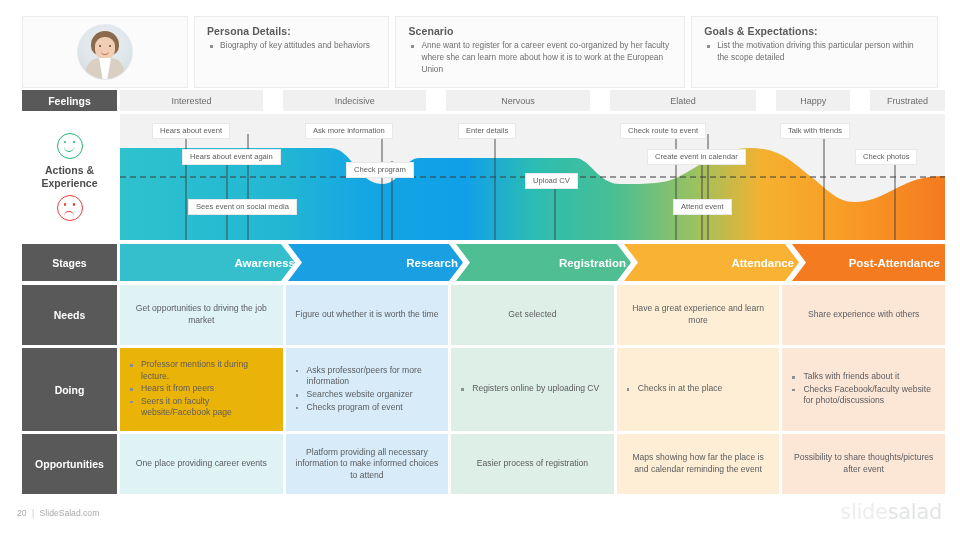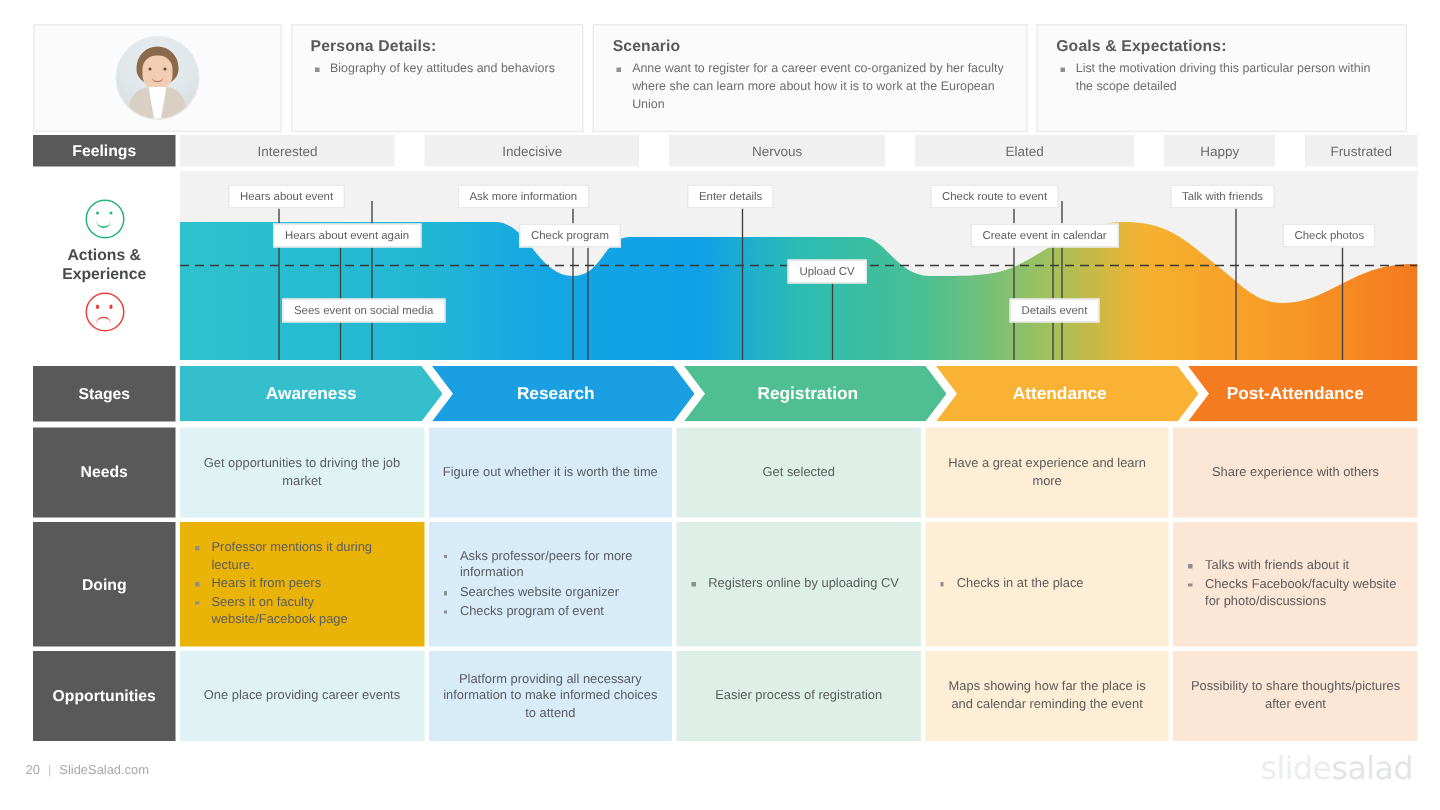--- a/index.html
+++ b/index.html
@@ -72,21 +72,21 @@
     position:absolute;background:#ffffff;border:1px solid #e8e8e8;
     font-size:7.6px;color:#5c5d5f;white-space:nowrap;
     padding:3px 7px;box-sizing:border-box;line-height:1.1;
   }
 
   
   .stages-row{position:absolute;left:22px;top:244px;width:923px;height:37px;display:flex;gap:3px;}
   .stages-row .rowlabel{width:95px;}
   .chev-area{position:absolute;left:120px;top:244px;width:825px;height:37px;}
   .chev{
-    position:absolute;top:0;height:37px;display:flex;align-items:center;justify-content:center;
+    position:absolute;top:0;height:37px;display:flex;align-items:center;justify-content:flex-end;
     color:#ffffff;font-size:11.5px;font-weight:bold;box-sizing:border-box;
   }
   .chev span{position:relative;left:-5px;}
   .chev.first span{left:0px;}
 
   
   .datarow{position:absolute;left:22px;width:923px;display:flex;gap:3px;}
   .datarow .rowlabel{width:95px;flex:none;}
   .cell{
     box-sizing:border-box;display:flex;align-items:center;justify-content:center;
@@ -208,26 +208,26 @@
           <line x1="582" y1="47" x2="582" y2="126" stroke="#3f3f3f" stroke-width="0.9"></line>
           <line x1="588" y1="20" x2="588" y2="126" stroke="#3f3f3f" stroke-width="0.9"></line>
           <line x1="704" y1="20" x2="704" y2="126" stroke="#3f3f3f" stroke-width="0.9"></line>
           <line x1="775" y1="47" x2="775" y2="126" stroke="#3f3f3f" stroke-width="0.9"></line>
         </svg>
       <div id="callout-boxes">
           <div class="callout" style="left: 32px; top: 9px;">Hears about event</div>
           <div class="callout" style="left: 62px; top: 35px;">Hears about event again</div>
           <div class="callout" style="left: 68px; top: 85px;">Sees event on social media</div>
           <div class="callout" style="left: 185px; top: 9px;">Ask more information</div>
-          <div class="callout" style="left: 226px; top: 35px;">Check program</div>
+          <div class="callout" style="left: 226px; top: 48px;">Check program</div>
           <div class="callout" style="left: 338px; top: 9px;">Enter details</div>
           <div class="callout" style="left: 405px; top: 59px;">Upload CV</div>
           <div class="callout" style="left: 500px; top: 9px;">Check route to event</div>
           <div class="callout" style="left: 527px; top: 35px;">Create event in calendar</div>
-          <div class="callout" style="left: 553px; top: 85px;">Details event</div>
+          <div class="callout" style="left: 553px; top: 85px;">Attend event</div>
           <div class="callout" style="left: 660px; top: 9px;">Talk with friends</div>
           <div class="callout" style="left: 735px; top: 35px;">Check photos</div>
         </div>
     </div>
   </div>
 
   <div class="stages-row">
     <div class="rowlabel">Stages</div>
   </div>
   <div class="chev-area" id="chev-area">

